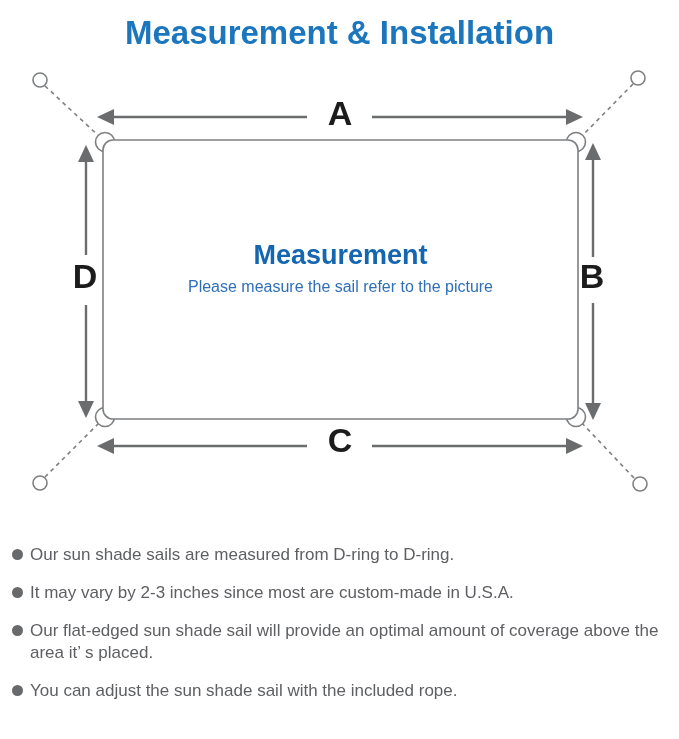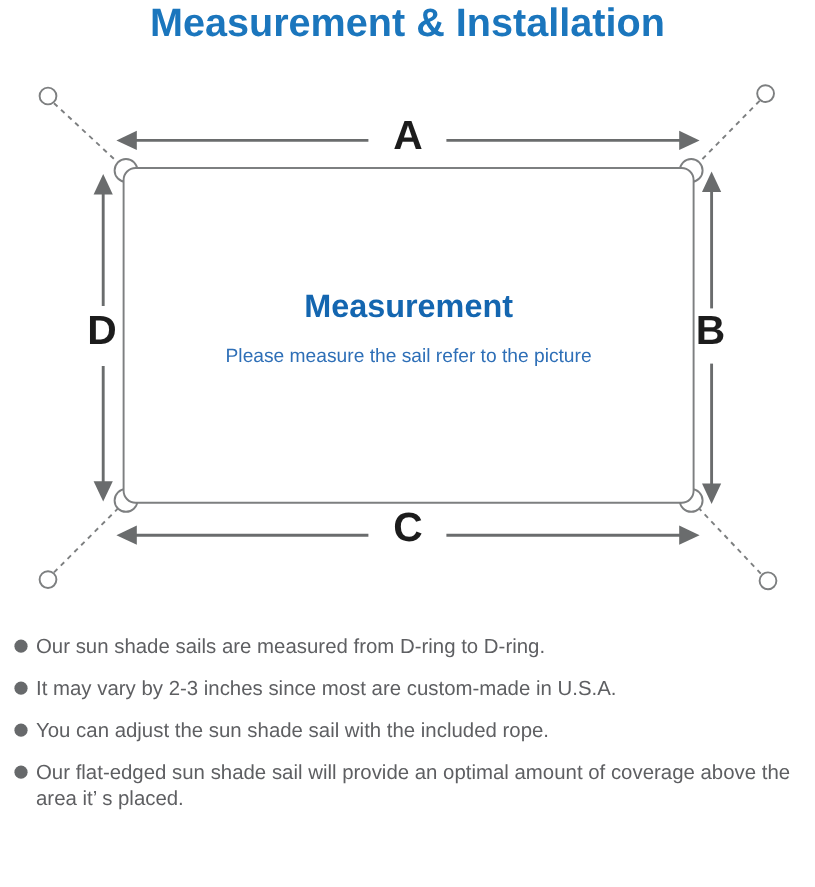--- a/index.html
+++ b/index.html
@@ -6,21 +6,21 @@
   .page {
     position: relative;
     width: 679px;
     height: 739px;
     background: #ffffff;
     font-family: "Liberation Sans", sans-serif;
     overflow: hidden;
   }
   .page-title {
     position: absolute;
-    top: 0px; left: 0; width: 100%;
+    top: 14px; left: 0; width: 100%;
     text-align: center;
     font-size: 33px;
     font-weight: bold;
     color: #1b76bd;
     letter-spacing: 0px;
   }
   .diagram { position: absolute; top: 55px; left: 0; width: 679px; height: 460px; }
   .diagram svg { position: absolute; top: 0; left: 0; }
   .dim-label {
     position: absolute;
@@ -38,36 +38,37 @@
     position: absolute;
     left: 103px; top: 185px; width: 475px;
     text-align: center;
   }
   .center-title {
     font-size: 27px;
     font-weight: bold;
     color: #1466b0;
   }
   .center-subtitle {
-    margin-top: 18px;
+    margin-top: 7px;
     font-size: 16px;
     color: #2e6fb7;
   }
   .notes {
     position: absolute;
     left: 8px; top: 528px; width: 660px;
     list-style: none; margin: 0; padding: 0;
   }
   .note-item {
     display: flex;
     align-items: flex-start;
     margin-bottom: 13px;
     color: #5e5f62;
     font-size: 17px;
     line-height: 22px;
+    margin-top: 16px;
   }
   .bullet-dot {
     flex: 0 0 auto;
     width: 11px; height: 11px;
     margin: 5px 7px 0 4px;
     border-radius: 50%;
     background: #67696b;
   }
   .note-text { flex: 1 1 auto; padding-right: 4px; }
 </style>
@@ -141,21 +142,21 @@
     <li class="note-item">
       <span class="bullet-dot"></span>
       <span class="note-text">Our sun shade sails are measured from D-ring to D-ring.</span>
     </li>
     <li class="note-item">
       <span class="bullet-dot"></span>
       <span class="note-text">It may vary by 2-3 inches since most are custom-made in U.S.A.</span>
     </li>
     <li class="note-item">
       <span class="bullet-dot"></span>
-      <span class="note-text">You can adjust the sun shade sail with the included rope.</span>
+      <span class="note-text">Our flat-edged sun shade sail will provide an optimal amount of coverage above the area it’ s placed.</span>
     </li>
     <li class="note-item">
       <span class="bullet-dot"></span>
-      <span class="note-text">Our flat-edged sun shade sail will provide an optimal amount of coverage above the area it’ s placed.</span>
+      <span class="note-text">You can adjust the sun shade sail with the included rope.</span>
     </li>
   </ul>
 
 </div>
 
 </body></html>

